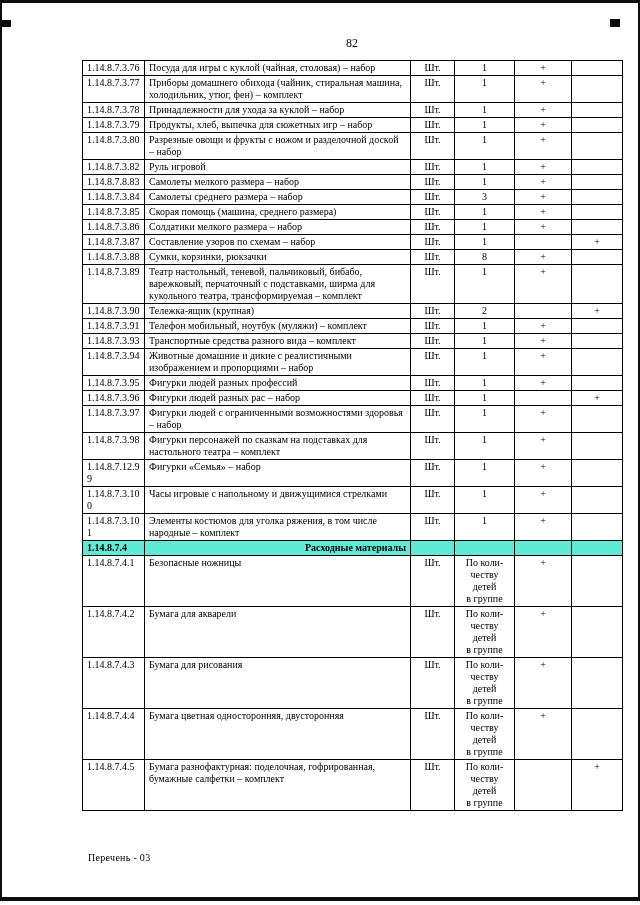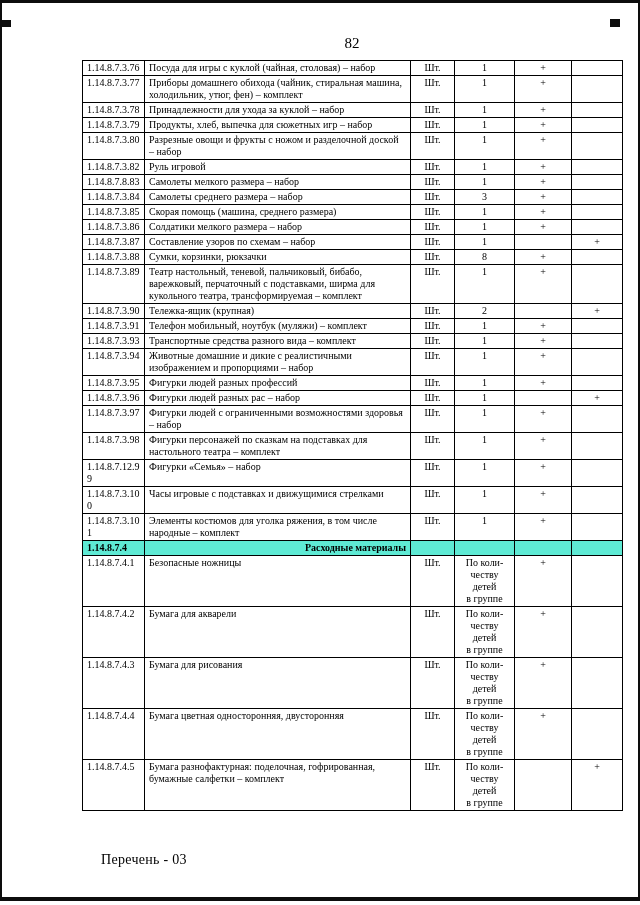--- a/index.html
+++ b/index.html
@@ -29,21 +29,21 @@
     pointer-events: none;
   }
   .blob { position: absolute; background: #0d0d0d; }
   .blob-left  { left: 2px;  top: 20px; width: 9px; height: 7px; }
   .blob-right { left: 610px; top: 19px; width: 10px; height: 8px; }
 
   .page-number {
     margin: 36px 0 0 82px;
     width: 540px;
     text-align: center;
-    font-size: 15px;
+    font-size: 12px;
     line-height: 15px;
   }
 
   table.list {
     border-collapse: collapse;
     table-layout: fixed;
     width: 540px;
     margin: 9px 0 0 82px;
   }
   table.list td {
@@ -59,23 +59,23 @@
   td.col-unit, td.col-qty, td.col-m1, td.col-m2 { text-align: center; }
   td.col-qty { white-space: pre-line; }
   tr.section td {
     background: #5eead4;
     font-weight: bold;
   }
   tr.section td.col-name { text-align: right; }
 
   .doc-footer {
     position: absolute;
-    left: 101px;
+    left: 88px;
     top: 852px;
-    font-size: 14px;
+    font-size: 10px;
     letter-spacing: 0.3px;
   }
 </style>
 </head>
 <body>
 
 <div class="scan-frame"></div>
 <div class="blob blob-left"></div>
 <div class="blob blob-right"></div>
 
@@ -264,21 +264,21 @@
         <tr>
           <td class="col-code">1.14.8.7.12.99</td>
           <td class="col-name">Фигурки «Семья» – набор</td>
           <td class="col-unit">Шт.</td>
           <td class="col-qty">1</td>
           <td class="col-m1">+</td>
           <td class="col-m2"></td>
         </tr>
         <tr>
           <td class="col-code">1.14.8.7.3.100</td>
-          <td class="col-name">Часы игровые с подставках и движущимися стрелками</td>
+          <td class="col-name">Часы игровые с напольному и движущимися стрелками</td>
           <td class="col-unit">Шт.</td>
           <td class="col-qty">1</td>
           <td class="col-m1">+</td>
           <td class="col-m2"></td>
         </tr>
         <tr>
           <td class="col-code">1.14.8.7.3.101</td>
           <td class="col-name">Элементы костюмов для уголка ряжения, в том числе народные – комплект</td>
           <td class="col-unit">Шт.</td>
           <td class="col-qty">1</td>

